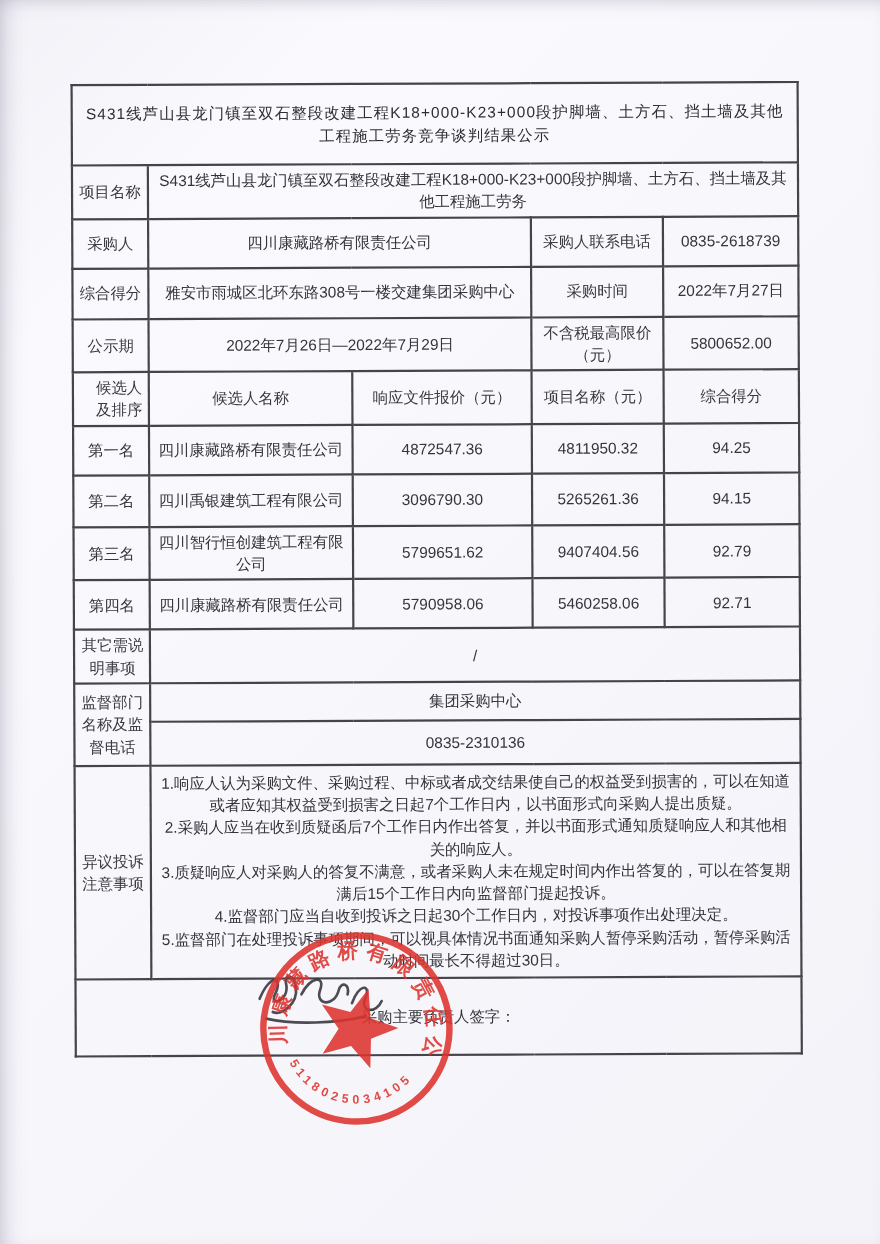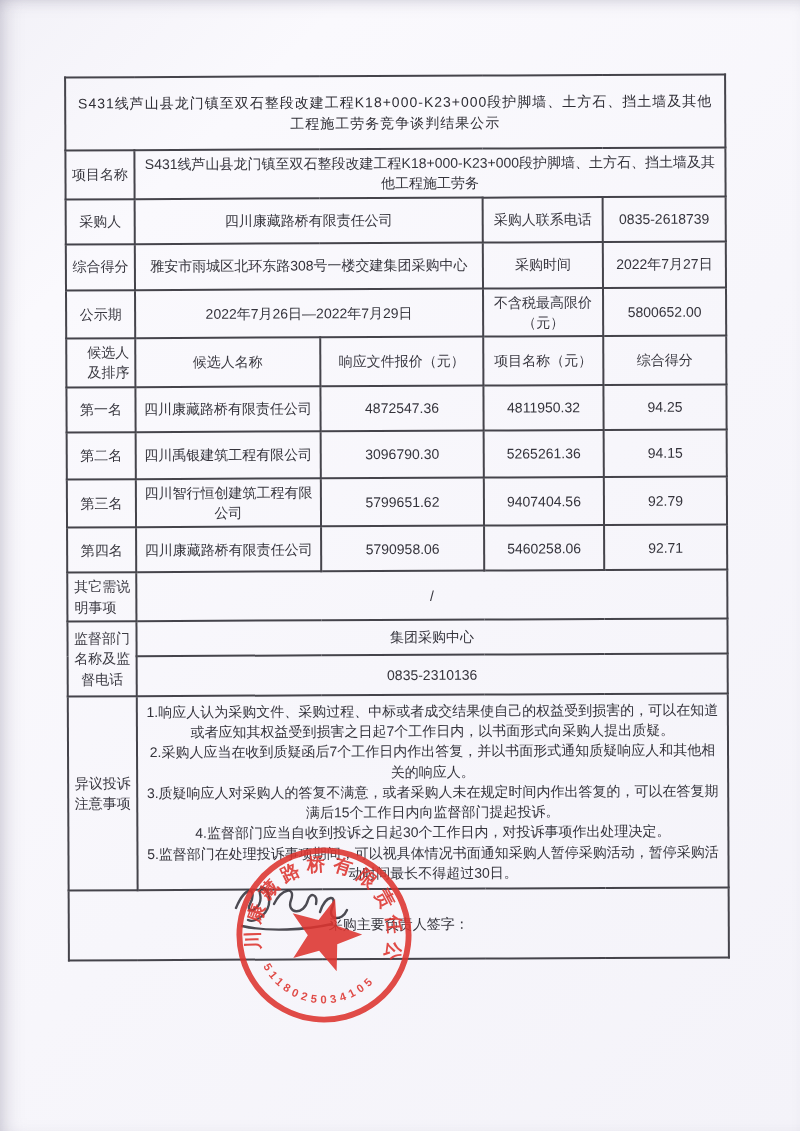--- a/index.html
+++ b/index.html
@@ -146,21 +146,21 @@
 
     <tr style="height:45px">
       <td>第四名</td>
       <td class="left">四川康藏路桥有限责任公司</td>
       <td>5790958.06</td>
       <td>5460258.06</td>
       <td>92.71</td>
     </tr>
 
     <tr style="height:43px">
-      <td class="label" style="text-align:left;padding-left:6px">其它需说明事项</td>
+      <td class="label" style="text-align:center;padding-left:6px">其它需说明事项</td>
       <td colspan="4">/</td>
     </tr>
 
     <tr style="height:35px">
       <td rowspan="2" class="label">监督部门名称及监督电话</td>
       <td colspan="4">集团采购中心</td>
     </tr>
     <tr style="height:40px">
       <td colspan="4">0835-2310136</td>
     </tr>

